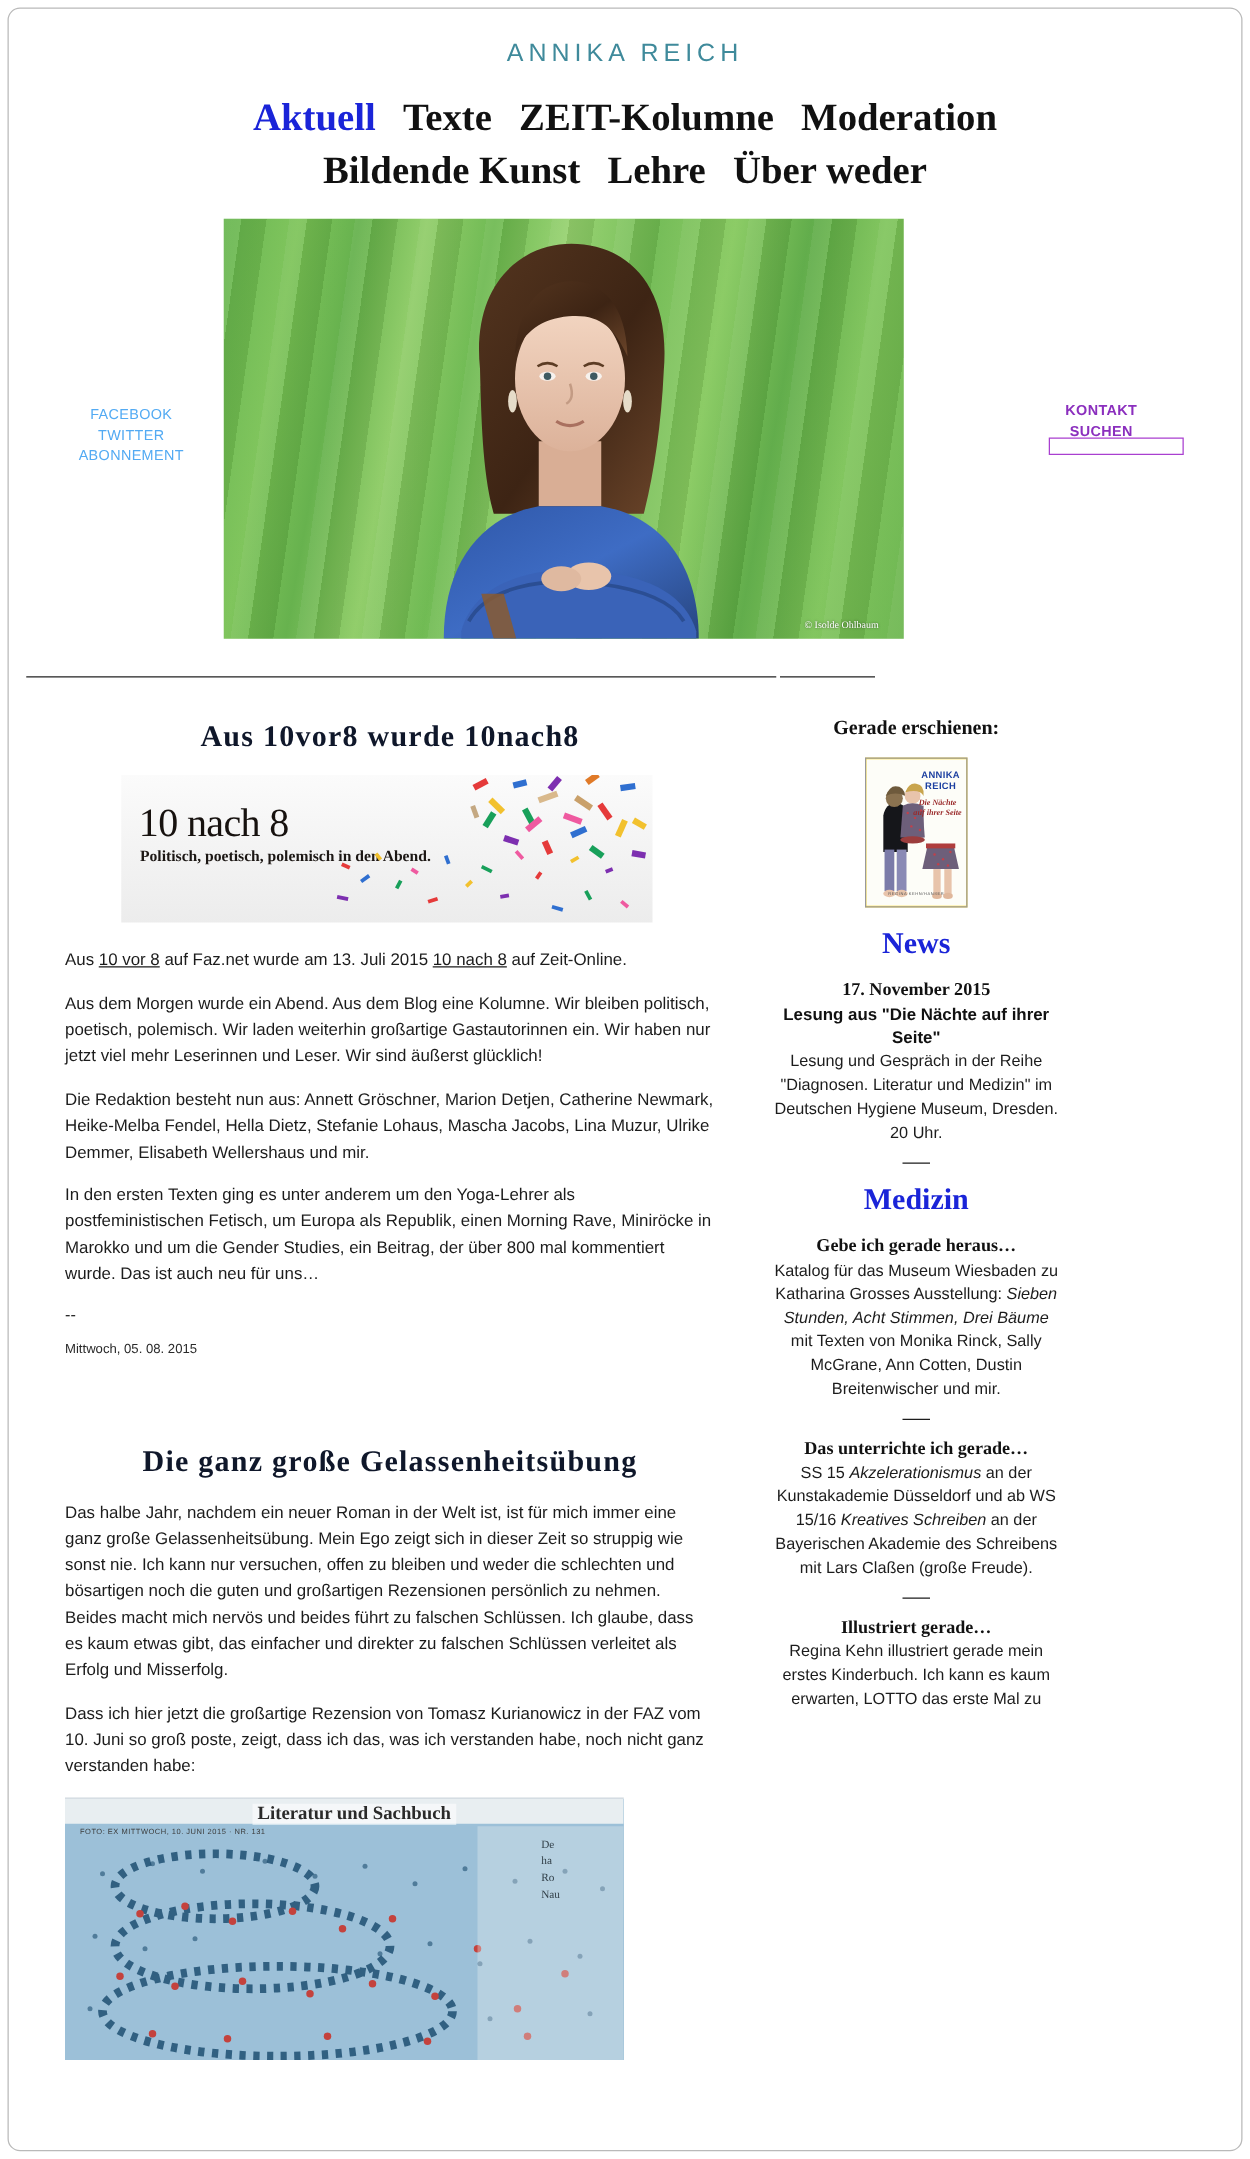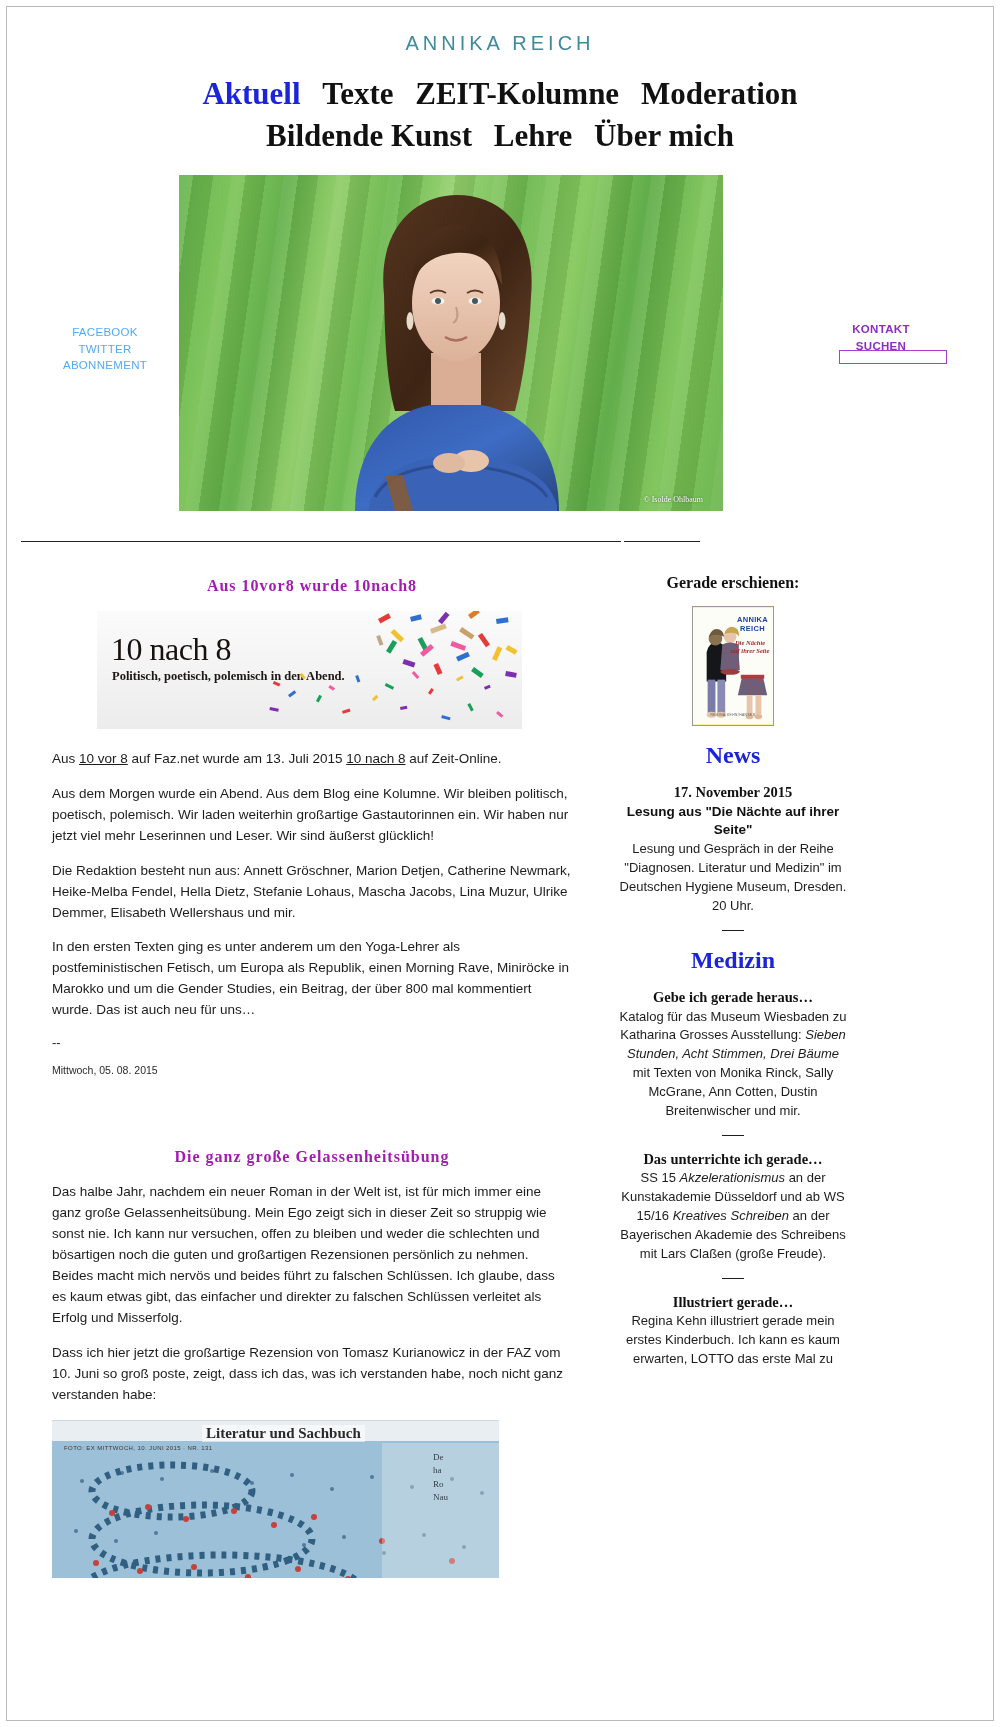--- a/index.html
+++ b/index.html
@@ -8,21 +8,21 @@
     width: 1000px; height: 1727px;
     background: #ffffff;
     font-family: "Liberation Sans", sans-serif;
     overflow: hidden;
     position: relative;
   }
   .page-frame {
     position:absolute; left:6px; top:6px;
     width:988px; height:1715px;
     border:1px solid #b9b9b9;
-    border-radius:0;
+    border-radius:10px;
     background:#fff;
     overflow:hidden;
   }
 
   
   .site-name {
     text-align:center;
     margin-top:25px;
     color:#3f8a9b;
     font-family:"Liberation Sans", sans-serif;
@@ -118,23 +118,23 @@
 
   
   .content { position:absolute; left:0; top:545px; width:988px; }
   .col-main { position:absolute; left:45px; top:0; width:520px; }
   .col-side { position:absolute; left:612px; top:0; width:228px; text-align:center; }
 
   .art-title {
     text-align:center;
     font-family:"Liberation Serif", serif;
     font-weight:bold;
-    font-size:16px;
+    font-size:24px;
     letter-spacing:1px;
-    color:#a21caf;
+    color:#0f172a;
     margin:25px 0 16px 0;
   }
   .art-title-2 { margin-top:70px; }
 
   
   .banner10 {
     position:relative;
     width:425px; height:118px;
     margin:0 auto 20px 45px;
     background:linear-gradient(180deg,#fbfbfb 0%,#f2f2f2 60%,#ececec 100%);
@@ -154,21 +154,21 @@
 
   .p {
     font-size:13.5px; line-height:1.55; color:#1c1c1c;
     margin:0 0 14px 0;
   }
   .p a { color:#1c1c1c; text-decoration:underline; }
   .p.small { font-size:10.5px; color:#2a2a2a; }
   .dashes { font-size:13px; color:#1c1c1c; margin:0 0 12px 0; }
 
   .clip-img {
-    width:447px; height:158px; margin-top:14px;
+    width:447px; height:210px; margin-top:14px;
     background:linear-gradient(170deg,#bcd6e6 0%,#8fb9d2 35%,#6fa5c6 70%,#8ab5d0 100%);
     position:relative; overflow:hidden;
     border-top:1px solid #cfd8dd;
   }
   .clip-head {
     position:absolute; left:150px; top:4px;
     font-family:"Liberation Serif", serif;
     font-size:15px; color:#2a2a2a; font-weight:bold;
     background:rgba(255,255,255,.55); padding:0 4px;
   }
@@ -247,21 +247,21 @@
   <nav class="nav">
     <div>
       <a href="#" class="active">Aktuell</a>
       <a href="#">Texte</a>
       <a href="#">ZEIT-Kolumne</a>
       <a href="#">Moderation</a>
     </div>
     <div>
       <a href="#">Bildende Kunst</a>
       <a href="#">Lehre</a>
-      <a href="#">Über mich</a>
+      <a href="#">Über weder</a>
     </div>
   </nav>
 
   <div class="hero-wrap">
     <div class="hero">
       <svg class="portrait" viewBox="0 0 544 336" preserveAspectRatio="none">
         <defs>
           <linearGradient id="skin" x1="0" y1="0" x2="0" y2="1">
             <stop offset="0%" stop-color="#f3d6c2"></stop>
               <stop offset="100%" stop-color="#dcb29a"></stop>

